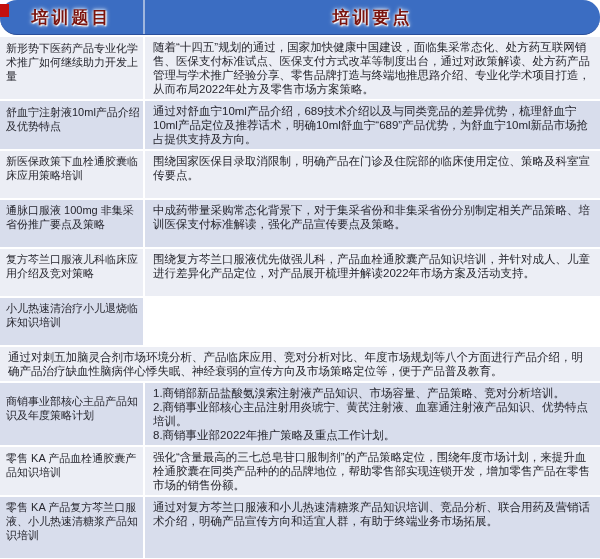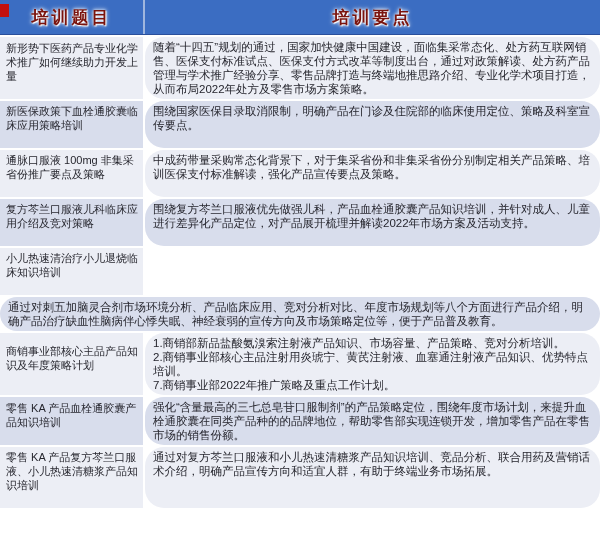--- a/index.html
+++ b/index.html
@@ -17,20 +17,21 @@
   }
   .tbl {
     width: 600px;
   }
   .hdr {
     position: relative;
     display: flex;
     height: 34px;
     background: #3b6dc2;
     border-bottom: 1px solid #2a4f9b;
+    border-radius: 17px;
   }
   .hdr-cell {
     display: flex;
     align-items: center;
     justify-content: center;
     color: #7a140e;
     font-size: 17px;
     font-weight: bold;
     letter-spacing: 3px;
     text-shadow: 0 0 3px #ffffff, 0 0 5px #ffffff, 1px 1px 1px #ffffff;
@@ -68,38 +69,41 @@
     padding: 3px 2px 16px 6px;
     font-size: 11px;
     line-height: 14px;
   }
   .cell.points {
     flex: 1;
     padding: 3px 6px 3px 8px;
     font-size: 11.5px;
     line-height: 14px;
     white-space: pre-line;
-    border-radius: 19px;
   }
 </style>
 </head>
 <body>
 
 <div class="page">
   <div class="tbl">
 
     <div class="hdr">
       <div class="corner-mark"></div>
       <div class="hdr-cell l">培训题目</div>
       <div class="hdr-cell r">培训要点</div>
     </div>
 
     <div class="row">
       <div class="cell topic">新形势下医药产品专业化学术推广如何继续助力开发上量</div>
       <div class="cell points">随着“十四五”规划的通过，国家加快健康中国建设，面临集采常态化、处方药互联网销售、医保支付标准试点、医保支付方式改革等制度出台，通过对政策解读、处方药产品管理与学术推广经验分享、零售品牌打造与终端地推思路介绍、专业化学术项目打造，从而布局2022年处方及零售市场方案策略。</div>
+    </div>
+    <div class="row">
+      <div class="cell topic">舒血宁注射液10ml产品介绍及优势特点</div>
+      <div class="cell points">通过对舒血宁10ml产品介绍，689技术介绍以及与同类竞品的差异优势，梳理舒血宁10ml产品定位及推荐话术，明确10ml舒血宁“689”产品优势，为舒血宁10ml新品市场抢占提供支持及方向。</div>
     </div>
     <div class="row">
       <div class="cell topic">新医保政策下血栓通胶囊临床应用策略培训</div>
       <div class="cell points">围绕国家医保目录取消限制，明确产品在门诊及住院部的临床使用定位、策略及科室宣传要点。</div>
     </div>
     <div class="row">
       <div class="cell topic">通脉口服液 100mg 非集采省份推广要点及策略</div>
       <div class="cell points">中成药带量采购常态化背景下，对于集采省份和非集采省份分别制定相关产品策略、培训医保支付标准解读，强化产品宣传要点及策略。</div>
     </div>
     <div class="row">
@@ -109,21 +113,21 @@
     <div class="row">
       <div class="cell topic">小儿热速清治疗小儿退烧临床知识培训</div>
     </div>
     <div class="row">
       <div class="cell points">通过对刺五加脑灵合剂市场环境分析、产品临床应用、竞对分析对比、年度市场规划等八个方面进行产品介绍，明确产品治疗缺血性脑病伴心悸失眠、神经衰弱的宣传方向及市场策略定位等，便于产品普及教育。</div>
     </div>
     <div class="row">
       <div class="cell topic">商销事业部核心主品产品知识及年度策略计划</div>
       <div class="cell points">1.商销部新品盐酸氨溴索注射液产品知识、市场容量、产品策略、竞对分析培训。
 2.商销事业部核心主品注射用炎琥宁、黄芪注射液、血塞通注射液产品知识、优势特点培训。
-7.商销事业部2022年推广策略及重点工作计划。</div>
+8.商销事业部2022年推广策略及重点工作计划。</div>
     </div>
     <div class="row">
       <div class="cell topic">零售 KA 产品血栓通胶囊产品知识培训</div>
       <div class="cell points">强化“含量最高的三七总皂苷口服制剂”的产品策略定位，围绕年度市场计划，来提升血栓通胶囊在同类产品种的的品牌地位，帮助零售部实现连锁开发，增加零售产品在零售市场的销售份额。</div>
     </div>
     <div class="row">
       <div class="cell topic">零售 KA 产品复方芩兰口服液、小儿热速清糖浆产品知识培训</div>
       <div class="cell points">通过对复方芩兰口服液和小儿热速清糖浆产品知识培训、竞品分析、联合用药及营销话术介绍，明确产品宣传方向和适宜人群，有助于终端业务市场拓展。</div>
     </div>
 

